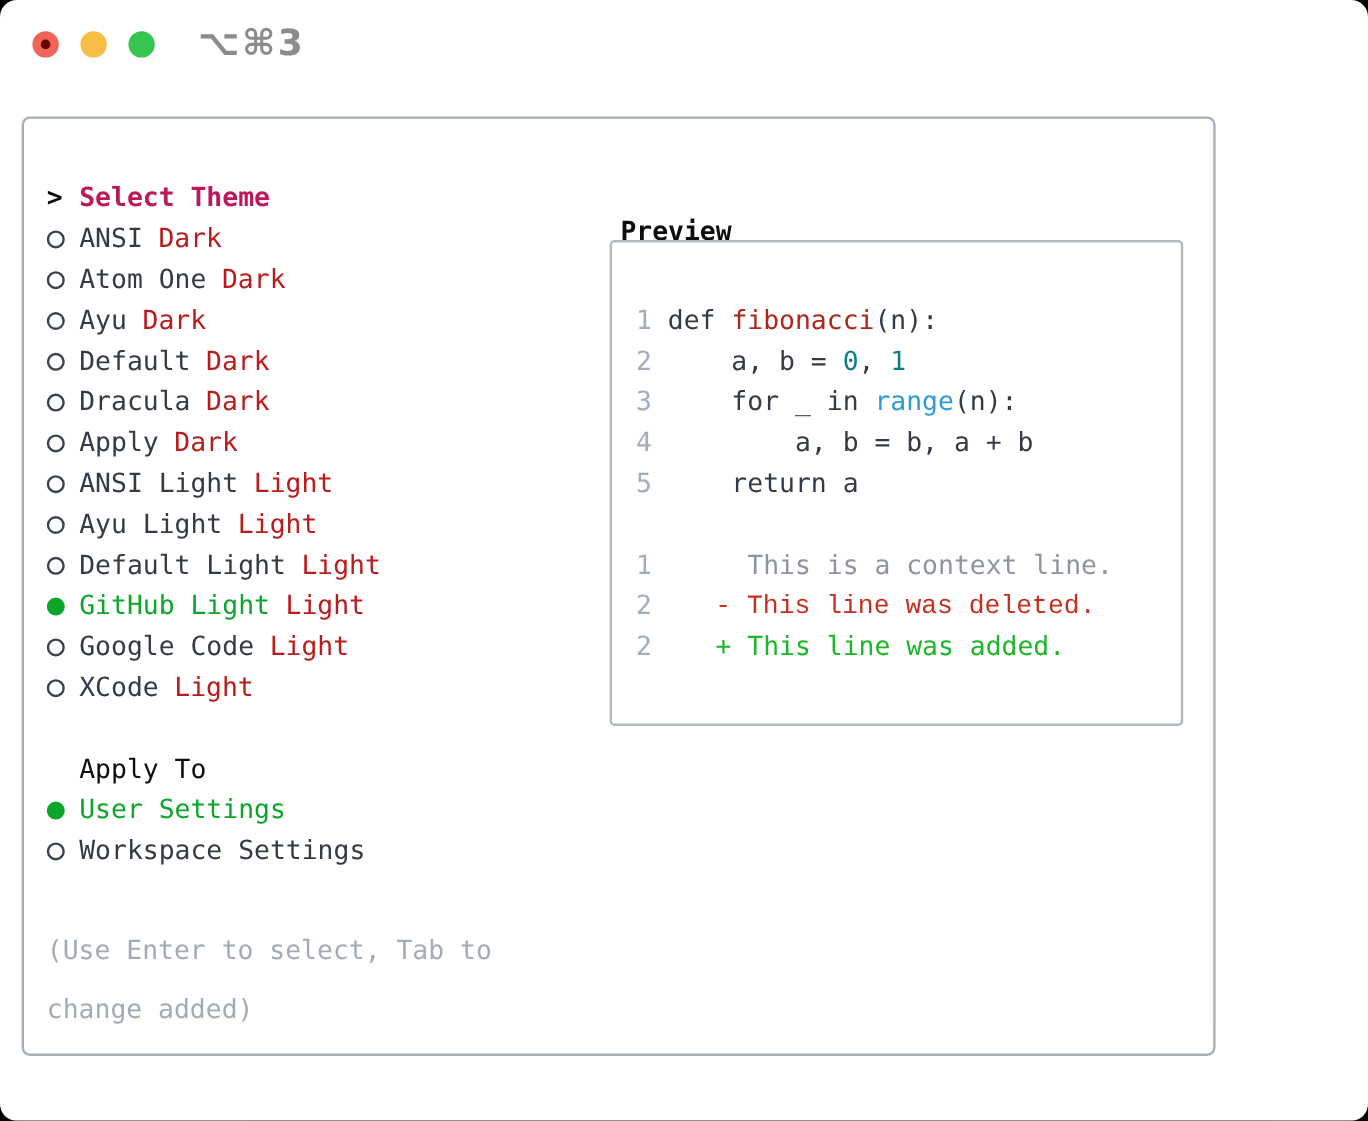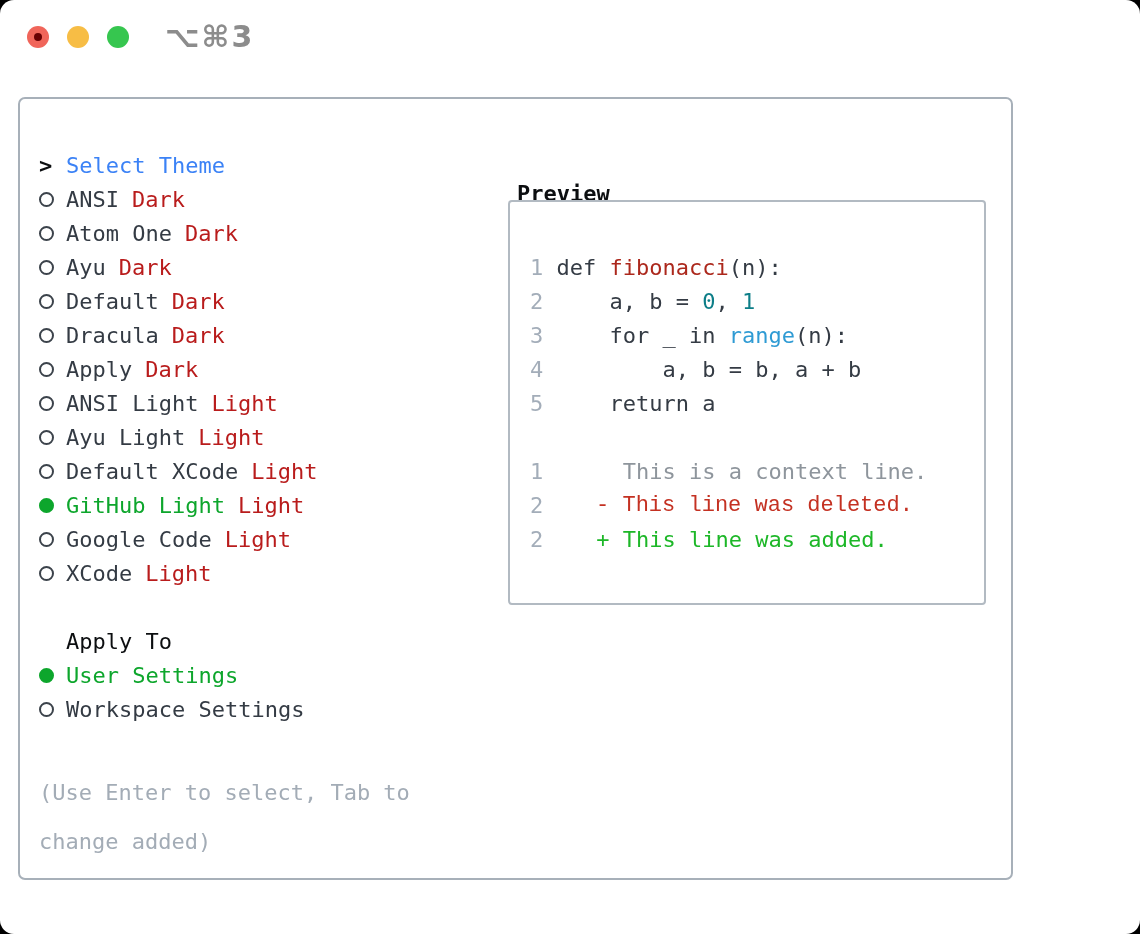--- a/index.html
+++ b/index.html
@@ -25,21 +25,21 @@
   
   .panel {
     position:absolute; left:18px; top:97px; width:995px; height:783px;
     border:2px solid #a7b0b9; border-radius:7px; box-sizing:border-box;
   }
   .left-col { position:absolute; left:19px; top:49px; }
   .row { height:34px; display:flex; align-items:center; white-space:pre;
          font-size:22px; color:#343b44; }
   .row .marker { width:27px; display:flex; align-items:center; flex:none; }
   .caret { color:#0c0e10; font-weight:700; }
-  .hdr { color:#3b82f6; font-weight:400; }
+  .hdr { color:#be185d; font-weight:700; }
   .subhdr { color:#0c0e10; }
   .radio { width:15px; height:15px; border:2.5px solid #3c434b; border-radius:50%;
            box-sizing:border-box; }
   .radio.on { border-color:var(--green-sel); background:var(--green-sel); }
   .theme-name {}
   .row.selected .theme-name { color:var(--green-sel); }
   .tag { color:#b91c1c; margin-left:13px; }
   .help { color:#a3acb6;margin-top:15px; }
   
   .preview-title { position:absolute; left:497px; top:49px; height:34px; display:flex;
@@ -84,21 +84,21 @@
 
       <div id="theme-list">
           <div class="row"><span class="marker"><span class="radio"></span></span><span class="theme-name">ANSI</span><span class="tag">Dark</span></div>
           <div class="row"><span class="marker"><span class="radio"></span></span><span class="theme-name">Atom One</span><span class="tag">Dark</span></div>
           <div class="row"><span class="marker"><span class="radio"></span></span><span class="theme-name">Ayu</span><span class="tag">Dark</span></div>
           <div class="row"><span class="marker"><span class="radio"></span></span><span class="theme-name">Default</span><span class="tag">Dark</span></div>
           <div class="row"><span class="marker"><span class="radio"></span></span><span class="theme-name">Dracula</span><span class="tag">Dark</span></div>
           <div class="row"><span class="marker"><span class="radio"></span></span><span class="theme-name">Apply</span><span class="tag">Dark</span></div>
           <div class="row"><span class="marker"><span class="radio"></span></span><span class="theme-name">ANSI Light</span><span class="tag">Light</span></div>
           <div class="row"><span class="marker"><span class="radio"></span></span><span class="theme-name">Ayu Light</span><span class="tag">Light</span></div>
-          <div class="row"><span class="marker"><span class="radio"></span></span><span class="theme-name">Default XCode</span><span class="tag">Light</span></div>
+          <div class="row"><span class="marker"><span class="radio"></span></span><span class="theme-name">Default Light</span><span class="tag">Light</span></div>
           <div class="row selected"><span class="marker"><span class="radio on"></span></span><span class="theme-name">GitHub Light</span><span class="tag">Light</span></div>
           <div class="row"><span class="marker"><span class="radio"></span></span><span class="theme-name">Google Code</span><span class="tag">Light</span></div>
           <div class="row"><span class="marker"><span class="radio"></span></span><span class="theme-name">XCode</span><span class="tag">Light</span></div>
         </div>
 
       <div class="row"></div>
 
       <div class="row">
         <span class="marker"></span>
         <span class="subhdr">Apply To</span>

